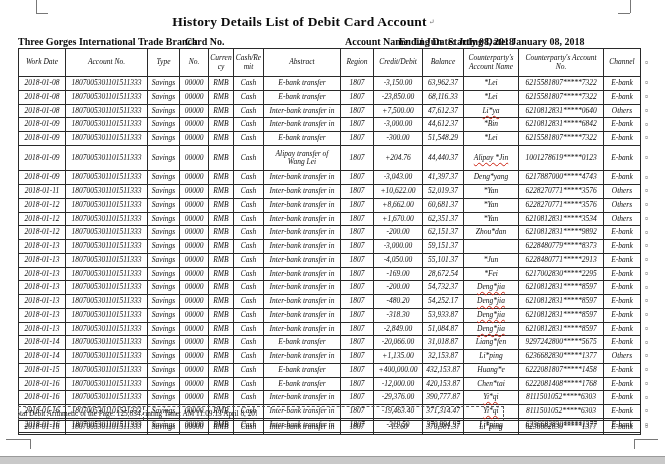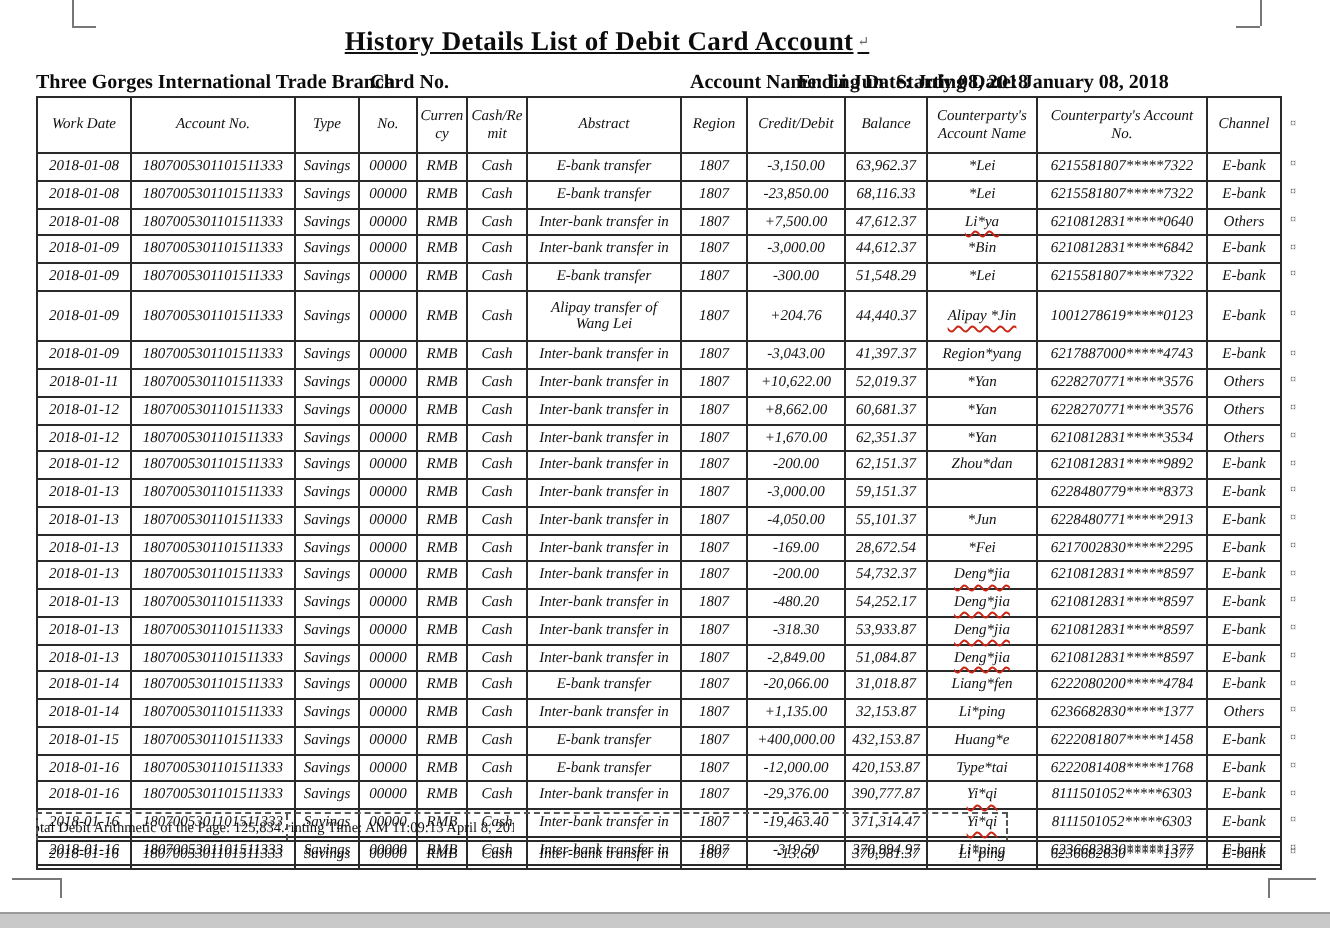--- a/index.html
+++ b/index.html
@@ -16,21 +16,21 @@
   .crop { position:absolute; }
   .cm-tl-v { left:36px; top:0; width:0; height:13px; border-left:1px solid #777; }
   .cm-tl-h { left:36px; top:13px; width:12px; height:0; border-top:1px solid #777; }
   .cm-tr-v { left:630px; top:0; width:0; height:13px; border-left:1px solid #777; }
   .cm-tr-h { left:618px; top:13px; width:12px; height:0; border-top:1px solid #777; }
   .cm-bl-h { left:6px;  top:439px; width:24px; height:0; border-top:1px solid #777; }
   .cm-bl-v { left:30px; top:439px; width:0; height:10px; border-left:1px solid #777; }
   .cm-br-h { left:634px; top:439px; width:24px; height:0; border-top:1px solid #777; }
   .cm-br-v { left:634px; top:439px; width:0; height:10px; border-left:1px solid #777; }
 
-  .title-wrap { position:absolute; left:0; top:12px; width:607px; text-align:center;text-decoration:underline; }
+  .title-wrap { position:absolute; left:0; top:12px; width:607px; text-align:center; }
   .title { font-size:13.5px; font-weight:bold; letter-spacing:0.2px; color:#0c0c0c; }
   .pmark { font-size:7px; color:#666; margin-left:2px; vertical-align:middle; }
 
   .meta { position:absolute; left:0; top:36px; width:526px; height:11px;
           font-size:10px; font-weight:bold; color:#0c0c0c; }
   .meta span { position:absolute; white-space:nowrap; }
   .m-branch { left:18px; }
   .m-card   { left:185px; }
   .m-acct   { left:345px; }
   .m-start  { left:448px; }
@@ -216,21 +216,21 @@
           <td>2018-01-09</td>
           <td>1807005301101511333</td>
           <td>Savings</td>
           <td>00000</td>
           <td>RMB</td>
           <td>Cash</td>
           <td class="abs">Inter-bank transfer in</td>
           <td>1807</td>
           <td>-3,043.00</td>
           <td>41,397.37</td>
-          <td>Region*yang</td>
+          <td>Deng*yang</td>
           <td>6217887000*****4743</td>
           <td>E-bank<span class="eorm">¤</span></td>
         </tr>
         <tr>
           <td>2018-01-11</td>
           <td>1807005301101511333</td>
           <td>Savings</td>
           <td>00000</td>
           <td>RMB</td>
           <td>Cash</td>
@@ -397,21 +397,21 @@
           <td>1807005301101511333</td>
           <td>Savings</td>
           <td>00000</td>
           <td>RMB</td>
           <td>Cash</td>
           <td class="abs">E-bank transfer</td>
           <td>1807</td>
           <td>-20,066.00</td>
           <td>31,018.87</td>
           <td>Liang*fen</td>
-          <td>6222080200*****4784</td>
+          <td>9297242800*****5675</td>
           <td>E-bank<span class="eorm">¤</span></td>
         </tr>
         <tr>
           <td>2018-01-14</td>
           <td>1807005301101511333</td>
           <td>Savings</td>
           <td>00000</td>
           <td>RMB</td>
           <td>Cash</td>
           <td class="abs">Inter-bank transfer in</td>
@@ -441,21 +441,21 @@
           <td>2018-01-16</td>
           <td>1807005301101511333</td>
           <td>Savings</td>
           <td>00000</td>
           <td>RMB</td>
           <td>Cash</td>
           <td class="abs">E-bank transfer</td>
           <td>1807</td>
           <td>-12,000.00</td>
           <td>420,153.87</td>
-          <td>Type*tai</td>
+          <td>Chen*tai</td>
           <td>6222081408*****1768</td>
           <td>E-bank<span class="eorm">¤</span></td>
         </tr>
         <tr>
           <td>2018-01-16</td>
           <td>1807005301101511333</td>
           <td>Savings</td>
           <td>00000</td>
           <td>RMB</td>
           <td>Cash</td>

